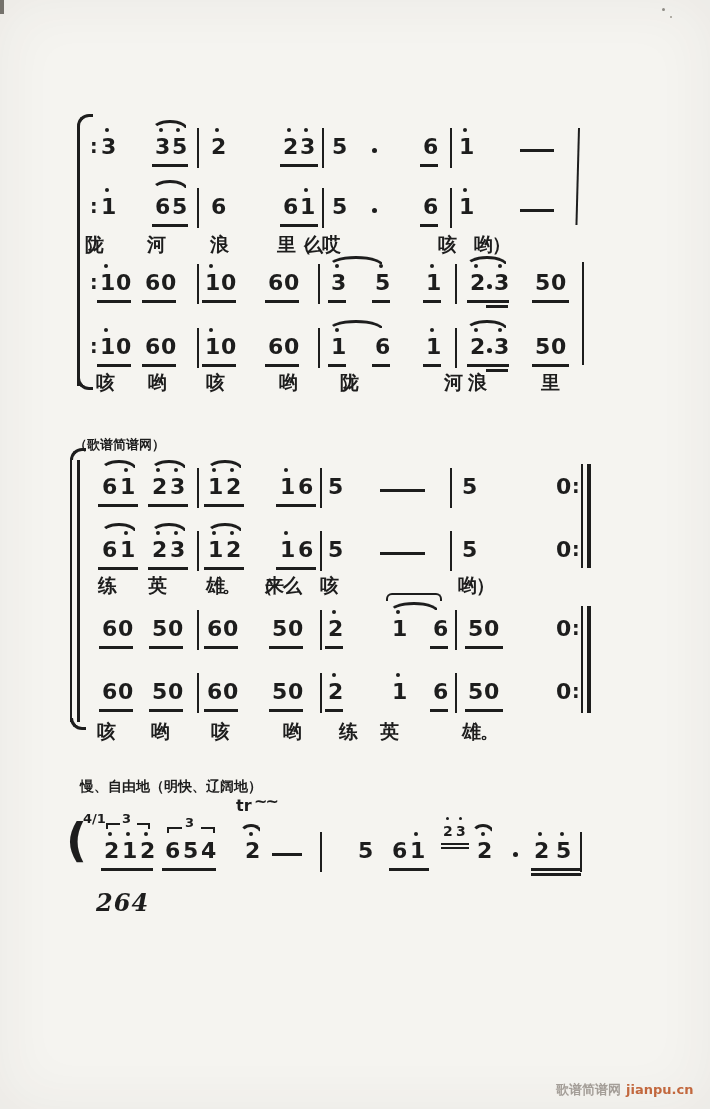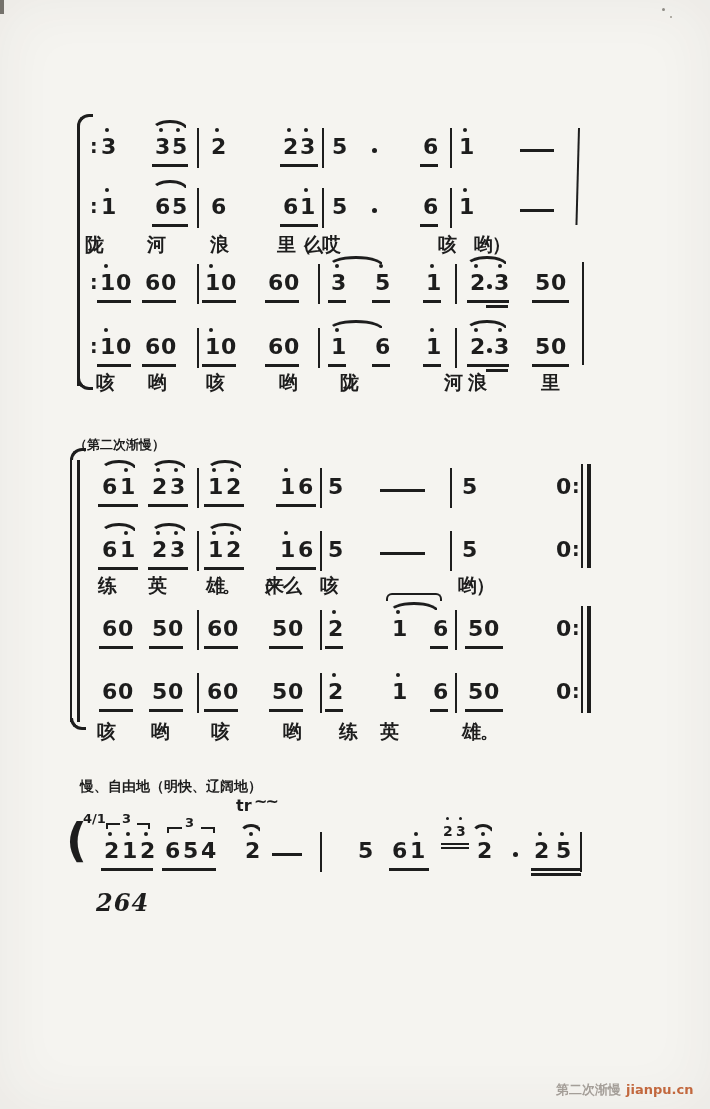--- a/index.html
+++ b/index.html
@@ -338,21 +338,21 @@
       <span class="t" style="left: 283px; top: 722px; font-size: 19px;">哟</span>
       <span class="t" style="left: 339px; top: 722px; font-size: 19px;">练</span>
       <span class="t" style="left: 380px; top: 722px; font-size: 19px;">英</span>
       <span class="t" style="left: 462px; top: 722px; font-size: 19px;">雄</span>
       <span class="t" style="left: 480px; top: 722px; font-size: 19px;">。</span>
       <div class="vl" style="left: 77px; top: 126px; width: 3px; height: 260px;"></div>
       <div class="hkt" style="left: 77px; top: 114px;"></div>
       <div class="hkb" style="left: 77px; top: 378px;"></div>
       <div class="vl" style="left: 578px; top: 128px; width: 2px; height: 97px; transform: rotate(1.5deg);"></div>
       <div class="vl" style="left: 582px; top: 262px; width: 2px; height: 103px;"></div>
-      <span class="t" style="left: 74px; top: 438px; font-size: 13px;">（第二次渐慢）</span>
+      <span class="t" style="left: 74px; top: 438px; font-size: 13px;">（歌谱简谱网）</span>
       <div class="vl" style="left: 70px; top: 460px; width: 2px; height: 262px;"></div>
       <div class="vl" style="left: 77px; top: 460px; width: 3px; height: 262px;"></div>
       <div class="hkt" style="left: 70px; top: 448px;"></div>
       <div class="hkb" style="left: 70px; top: 718px;"></div>
       <div class="vl" style="left: 581px; top: 464px; width: 2px; height: 104px;"></div>
       <div class="vl" style="left: 587px; top: 464px; width: 4px; height: 104px;"></div>
       <div class="vl" style="left: 581px; top: 606px; width: 2px; height: 107px;"></div>
       <div class="vl" style="left: 587px; top: 606px; width: 4px; height: 107px;"></div>
       <span class="t" style="left: 80px; top: 779px; font-size: 14px;">慢、自由地（明快、辽阔地）</span>
       <span class="t" style="left: 236px; top: 798px; font-size: 16px;">tr</span>
@@ -375,14 +375,14 @@
       <div class="dotc" style="left: 446px; top: 817px; width: 3px; height: 3px;"></div>
       <span class="t" style="left: 456px; top: 824px; font-size: 14px;">3</span>
       <div class="dotc" style="left: 459px; top: 817px; width: 3px; height: 3px;"></div>
       <div class="hl" style="left: 441px; top: 843px; width: 28px; height: 2px;"></div>
       <div class="hl" style="left: 441px; top: 847px; width: 28px; height: 2px;"></div>
       <div class="vl" style="left: 0px; top: 0px; width: 4px; height: 14px; background: rgb(117, 114, 108);"></div>
       <div class="dotc" style="left: 662px; top: 8px; width: 3px; height: 3px; background: rgb(142, 139, 133);"></div>
       <div class="dotc" style="left: 670px; top: 16px; width: 2px; height: 2px; background: rgb(155, 152, 143);"></div>
     </div>
   <div class="pagenum">264</div>
-  <div class="watermark"><span class="wm-site">第二次渐慢</span><span class="wm-url">jianpu.cn</span></div>
+  <div class="watermark"><span class="wm-site">歌谱简谱网</span><span class="wm-url">jianpu.cn</span></div>
 </div>
 
 </body></html>

